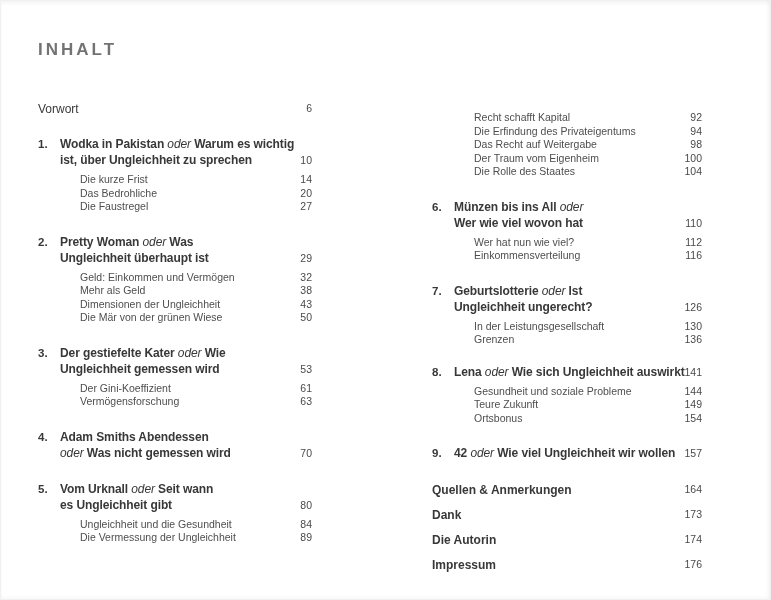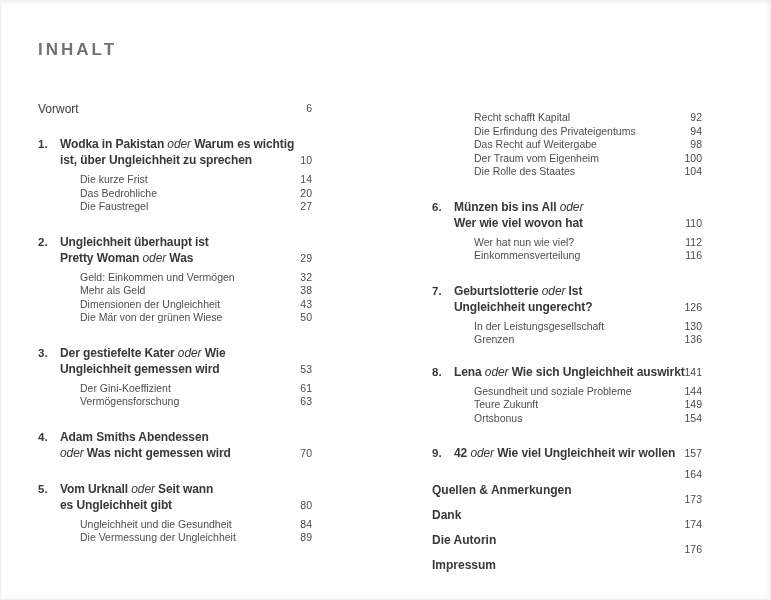--- a/index.html
+++ b/index.html
@@ -59,21 +59,21 @@
   }
   .sub-row .pg { bottom:0; }
 
   .backmatter { margin-top:22px; }
   .back-row {
     position:relative; padding-right:26px;
     font-size:12px; font-weight:bold; line-height:14px; color:#383838;
     margin-top:11px;
   }
   .back-row:first-child { margin-top:16px; }
-  .back-row .pg { bottom:16px; }
+  .back-row .pg { bottom:1px; }
 </style>
 </head>
 <body>
 
 <div class="page">
 
   <div class="col col-left">
 
     <h1 class="toc-title">INHALT</h1>
 
@@ -92,22 +92,22 @@
       <div class="subs">
         <div class="sub-row"><span>Die kurze Frist</span><span class="pg">14</span></div>
         <div class="sub-row"><span>Das Bedrohliche</span><span class="pg">20</span></div>
         <div class="sub-row"><span>Die Faustregel</span><span class="pg">27</span></div>
       </div>
     </div>
 
     <div class="chapter">
       <div class="ch-head">
         <span class="ch-num">2.</span>
+        <div class="ch-line"><span>Pretty Woman </span><i>oder</i><span> Was</span></div>
         <div class="ch-line"><span>Ungleichheit überhaupt ist</span><i></i><span></span></div>
-        <div class="ch-line"><span>Pretty Woman </span><i>oder</i><span> Was</span></div>
         <span class="pg">29</span>
       </div>
       <div class="subs">
         <div class="sub-row"><span>Geld: Einkommen und Vermögen</span><span class="pg">32</span></div>
         <div class="sub-row"><span>Mehr als Geld</span><span class="pg">38</span></div>
         <div class="sub-row"><span>Dimensionen der Ungleichheit</span><span class="pg">43</span></div>
         <div class="sub-row"><span>Die Mär von der grünen Wiese</span><span class="pg">50</span></div>
       </div>
     </div>
 

